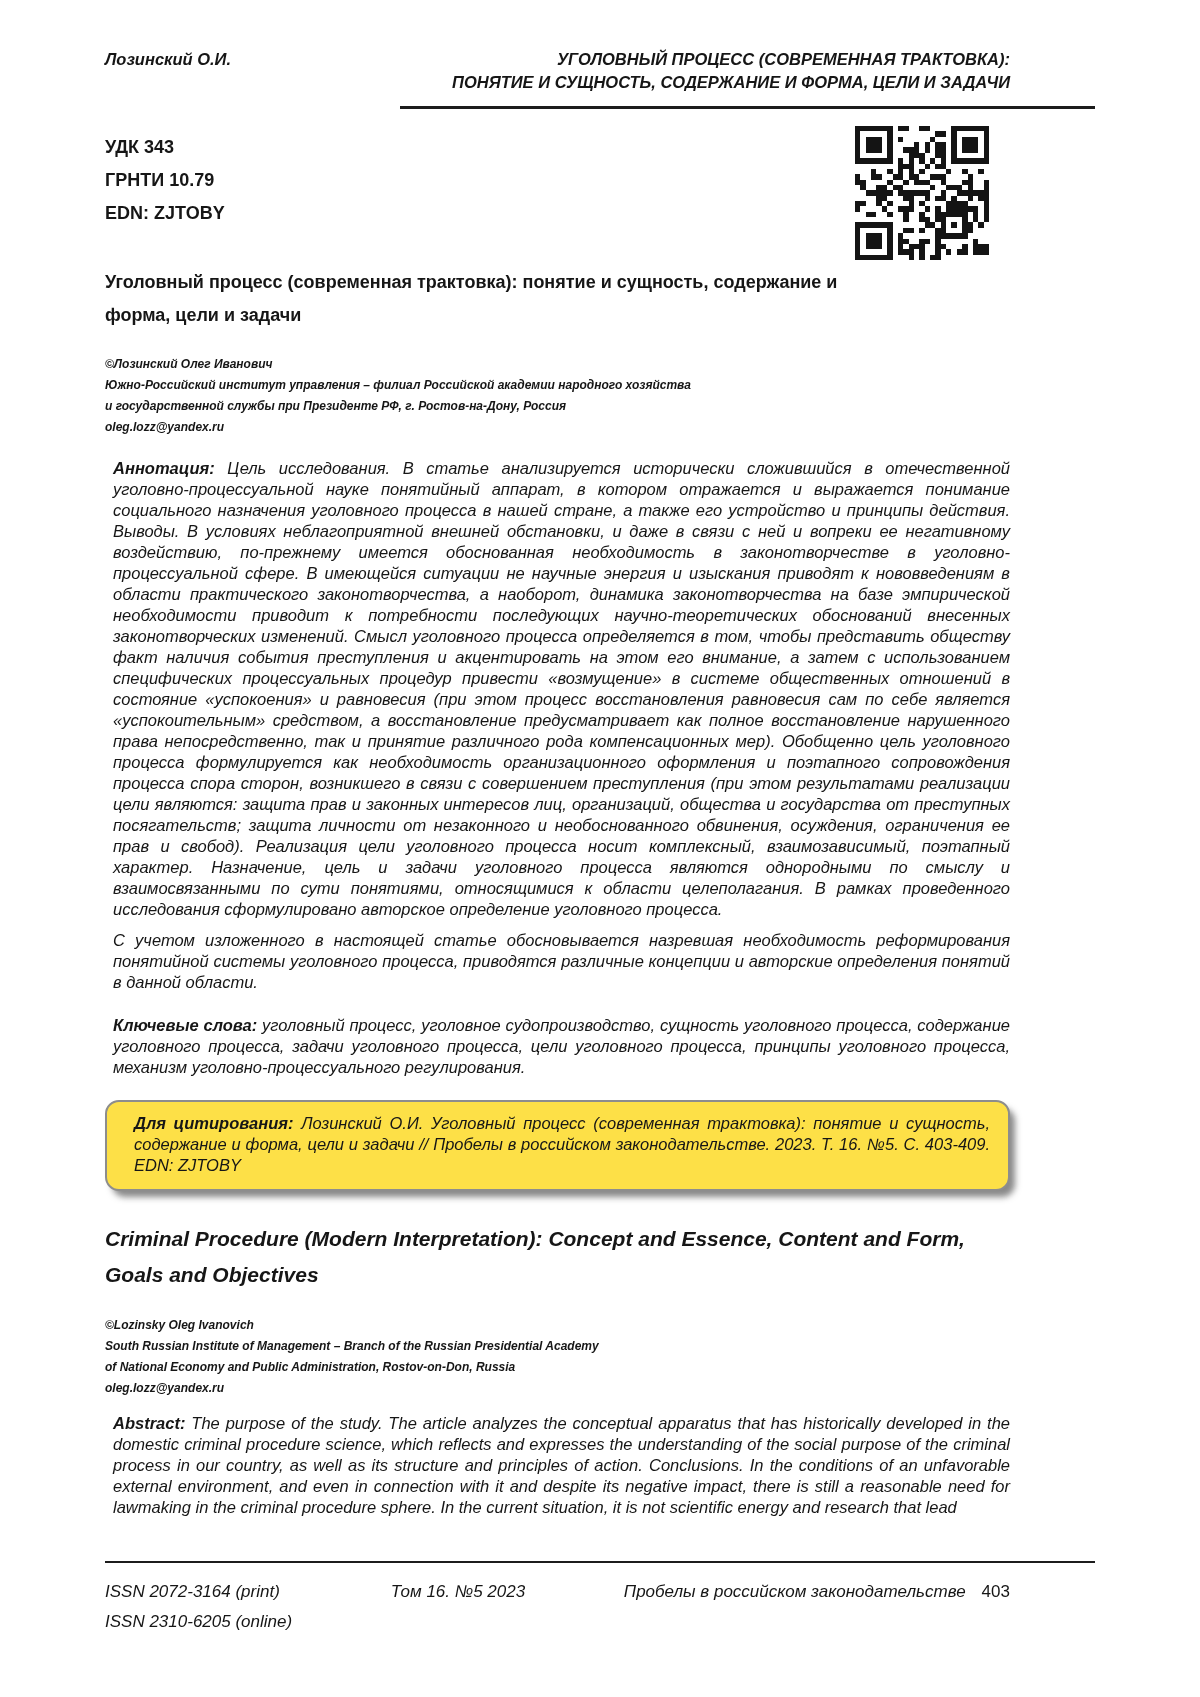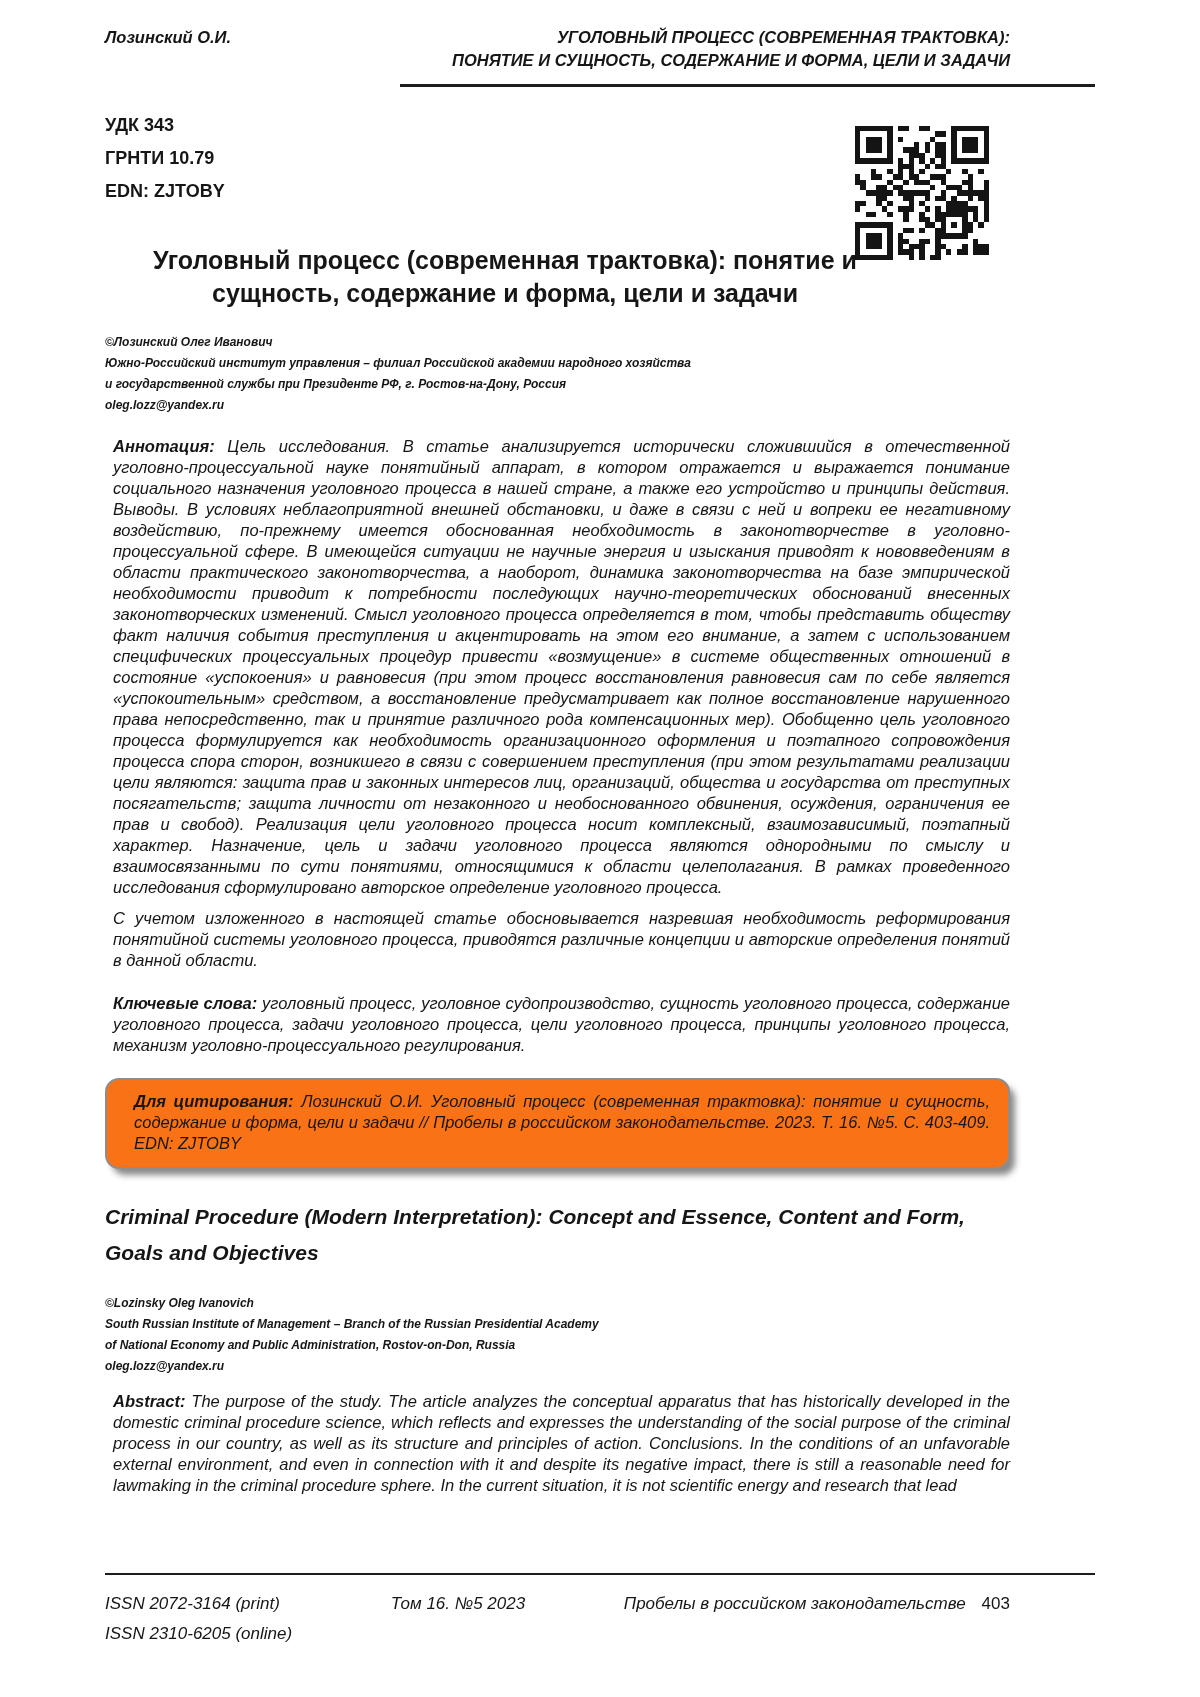--- a/index.html
+++ b/index.html
@@ -2,72 +2,71 @@
 <html lang="ru"><head>
 <meta charset="utf-8">
 <style>
   * { box-sizing: border-box; margin: 0; padding: 0; }
   html, body { background: #ffffff; }
   body {
     width: 1200px; height: 1697px; position: relative; overflow: hidden;
     font-family: "Liberation Sans", "DejaVu Sans", sans-serif;
     color: #161616;
   }
-  .page { position: absolute; inset: 0; padding: 26px 105px 0 105px; }
+  .page { position: absolute; inset: 0; padding: 48px 105px 0 105px; }
   .textcol { width: 905px; }
 
   .running-head {
     display: flex; justify-content: space-between; align-items: flex-start;
     font-weight: bold; font-style: italic; font-size: 16.5px; line-height: 23px;
   }
   .rh-author { white-space: nowrap; }
   .rh-title { text-align: right; }
 
   .head-rule { height: 3px; background: #1c1c1c; margin-top: 12px; margin-left: 295px; }
 
   .qr { position: absolute; left: 855px; top: 126px; width: 134px; height: 134px; }
   .qr svg { display: block; width: 134px; height: 134px; }
 
   .meta { margin-top: 22px; font-weight: bold; font-size: 18px; line-height: 33px; }
 
   .title-ru {
-    margin-top: 36px; font-size: 25px; line-height: 33px; font-weight: bold;
+    margin-top: 36px; font-size: 18px; line-height: 33px; font-weight: bold;
     max-width: 800px;
-    text-align: center;
   }
   .authors {
     margin-top: 22px; font-weight: bold; font-style: italic;
     font-size: 12px; line-height: 21px;
   }
 
   .body-text {
     font-style: italic; font-size: 16.5px; line-height: 21px;
     text-align: justify; hyphens: auto; margin-left: 8px;
   }
   .abstract-p1 { margin-top: 20px; }
   .abstract-p2 { margin-top: 10px; }
   .keywords   { margin-top: 22px; }
   .lbl { font-weight: bold; }
 
   .citation-box {
     margin-top: 22px; width: 905px;
-    background: #f97316; border: 2px solid #8d8d8d; border-radius: 14px;
+    background: #fde047; border: 2px solid #8d8d8d; border-radius: 14px;
     padding: 11px 18px 13px 27px;
     box-shadow: 6px 7px 6px -1px rgba(40,40,40,0.55);
     font-style: italic; font-size: 16.5px; line-height: 21px; text-align: justify;
   }
 
   .title-en {
     margin-top: 30px; font-size: 21px; line-height: 36px;
     font-weight: bold; font-style: italic;
   }
   .authors-en { }
   .abstract-en { margin-top: 14px; }
 
-  .page-footer { position: absolute; left: 105px; right: 105px; bottom: 48px; font-style: italic; font-size: 17px; margin-top: 48px; }
+  .page-footer { position: absolute; left: 105px; right: 105px; bottom: 60px; font-style: italic; font-size: 17px; margin-top: 48px; }
   .footer-rule { height: 2px; background: #1c1c1c; margin-bottom: 14px; }
   .footer-row { display: flex; justify-content: space-between; align-items: flex-start; padding-right: 85px; line-height: 30px; }
   .footer-right { text-align: center; }
   .pageno { font-style: normal; margin-left: 16px; }
 </style>
 </head>
 <body>
 
 <div class="page">
 

